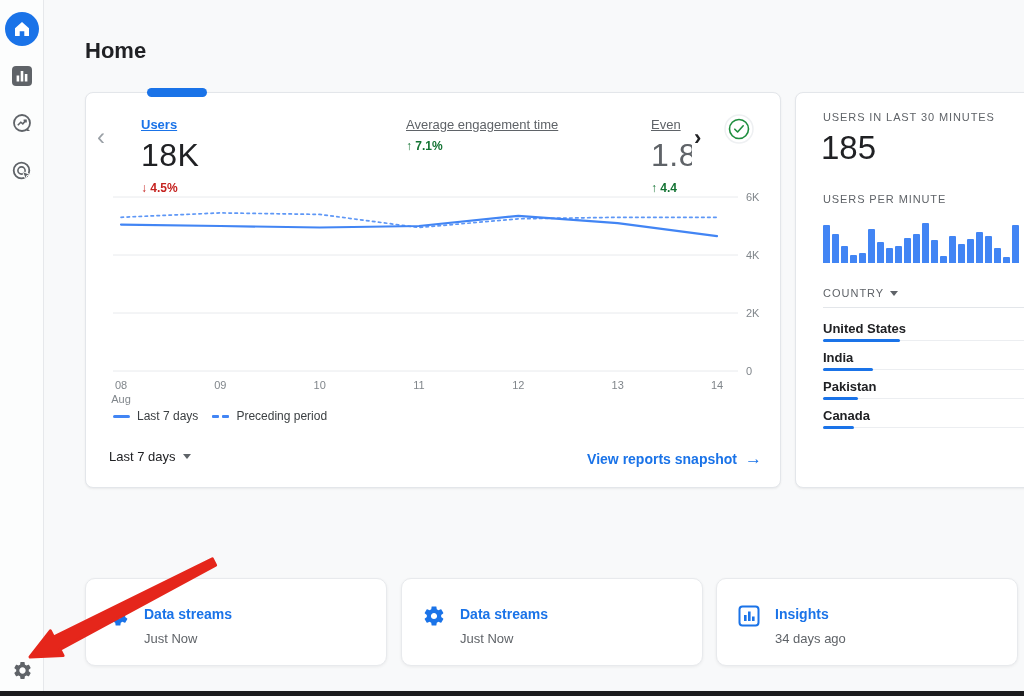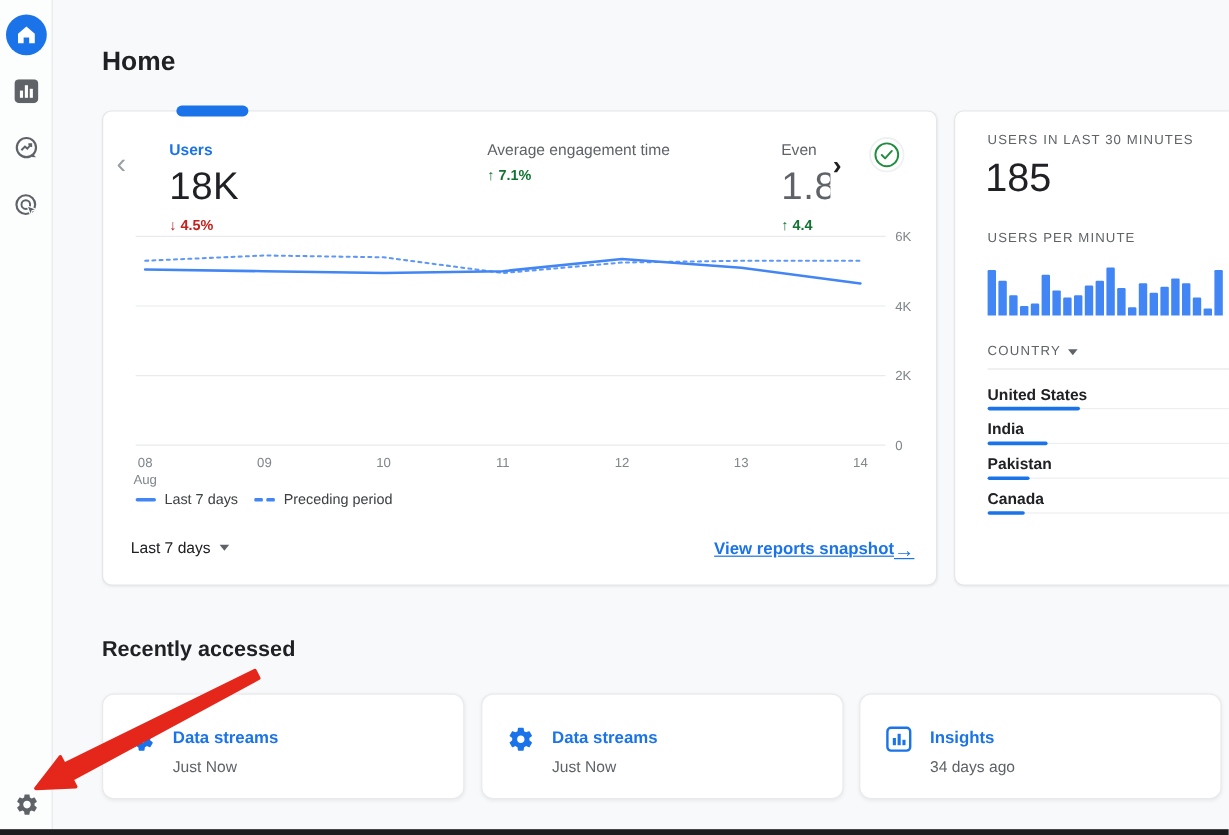--- a/index.html
+++ b/index.html
@@ -16,40 +16,40 @@
   .card { position:absolute; background:#fff; border:1px solid #e3e6ea; border-radius:8px; box-shadow:0 1px 2px rgba(60,64,67,.08); }
 
   #page-title { position:absolute; left:85px; top:38px; font-size:22px; color:#202124; }
 
   #overview-card { left:85px; top:92px; width:696px; height:396px; }
   #tab-indicator { position:absolute; left:61px; top:-5px; width:60px; height:9px; background:#1a73e8; border-radius:5px; }
   #chev-left { position:absolute; left:11px; top:32px; font-size:24px; color:#9aa0a6; line-height:1; cursor:pointer; }
   #chev-right { position:absolute; left:608px; top:34px; font-size:22px; color:#202124; font-weight:bold; line-height:1; cursor:pointer; }
   #metrics-strip { position:absolute; left:40px; top:16px; width:566px; height:86px; overflow:hidden; }
   .metric { position:absolute; top:0; white-space:nowrap; cursor:pointer; }
-  .m-label { font-size:13px; color:#5f6368; margin-top:8px; }
+  .m-label { font-size:13px; color:#5f6368; margin-top:8px;text-decoration:underline; }
   .metric.selected .m-label { color:#1a73e8; font-weight:bold; }
   .m-value { font-size:32px; color:#5f6368; margin-top:5px; letter-spacing:.5px; }
   .metric.selected .m-value { color:#202124; }
   .m-delta { font-size:12px; font-weight:bold; margin-top:7px; }
   .m-delta.down { color:#c5221f; }
   .m-delta.up { color:#137333; }
   #status-check { position:absolute; left:638px; top:21px; cursor:pointer; }
 
   #main-chart { position:absolute; left:0; top:100px; }
 
   #legend { position:absolute; left:27px; top:316px; display:flex; align-items:center; gap:14px; }
   .legend-item { display:flex; align-items:center; gap:7px; font-size:12px; color:#3c4043; }
   .dash { width:17px; height:3px; background:#4285f4; border-radius:2px; }
   .dash2 { display:flex; gap:3px; }
   .dash2 span { width:7px; height:3px; background:#4285f4; border-radius:1px; display:block; }
 
   #date-range { position:absolute; left:23px; top:356px; font-size:13px; color:#202124; display:flex; align-items:center; gap:7px; cursor:pointer; }
   .caret-down { width:0; height:0; border-left:4px solid transparent; border-right:4px solid transparent; border-top:5px solid #5f6368; display:inline-block; }
-  #snapshot-link { position:absolute; right:18px; top:356px; font-size:14px; font-weight:bold; color:#1a73e8; display:flex; cursor:pointer;text-decoration:underline; }
+  #snapshot-link { position:absolute; right:18px; top:356px; font-size:14px; font-weight:bold; color:#1a73e8; display:flex; align-items:center; gap:8px; cursor:pointer; }
   #snapshot-link .arr { font-size:17px; font-weight:normal; }
 
   
   #realtime-card { left:795px; top:92px; width:262px; height:396px; }
   .rt-label { position:absolute; left:27px; font-size:11px; letter-spacing:.9px; color:#5f6368; }
   #rt-value { position:absolute; left:25px; top:36px; font-size:33px; color:#202124; }
   #rt-bars { position:absolute; left:27px; top:126px; height:44px; display:flex; align-items:flex-end; gap:2px; }
   #rt-bars div { width:7px; background:#4285f4; border-radius:1px 1px 0 0; }
   #country-header { position:absolute; left:27px; top:194px; font-size:11px; letter-spacing:1px; color:#5f6368; display:flex; align-items:center; gap:6px; cursor:pointer;justify-content:center; }
   #country-divider { position:absolute; left:27px; right:0; top:214px; height:1px; background:#e3e6ea; }
@@ -245,21 +245,20 @@
           <span class="country-bar" style="width: 35px;"></span>
         </div>
         <div class="country-row">
           <span class="country-name">Canada</span>
           <span class="country-hair"></span>
           <span class="country-bar" style="width: 31px;"></span>
         </div>
       </div>
   </section>
 
-  <h2 id="recent-heading">Recently accessed</h2>
   <div id="recent-cards">
       <div class="recent-card" style="left: 85px;">
         <span class="rc-icon"><svg width="24" height="24" viewBox="0 0 24 24">
             <path fill="#1a73e8" d="M19.14 12.94c.04-.3.06-.61.06-.94 0-.32-.02-.64-.07-.94l2.03-1.58c.18-.14.23-.41.12-.61l-1.92-3.32c-.12-.22-.37-.29-.59-.22l-2.39.96c-.5-.38-1.03-.7-1.62-.94l-.36-2.54c-.04-.24-.24-.41-.48-.41h-3.84c-.24 0-.43.17-.47.41l-.36 2.54c-.59.24-1.13.57-1.62.94l-2.39-.96c-.22-.08-.47 0-.59.22L2.74 8.87c-.12.21-.08.47.12.61l2.03 1.58c-.05.3-.09.63-.09.94s.02.64.07.94l-2.03 1.58c-.18.14-.23.41-.12.61l1.92 3.32c.12.22.37.29.59.22l2.39-.96c.5.38 1.03.7 1.62.94l.36 2.54c.05.24.24.41.48.41h3.84c.24 0 .44-.17.47-.41l.36-2.54c.59-.24 1.13-.56 1.62-.94l2.39.96c.22.08.47 0 .59-.22l1.92-3.32c.12-.22.07-.47-.12-.61l-2.01-1.58zM12 15.1c-1.71 0-3.1-1.39-3.1-3.1s1.39-3.1 3.1-3.1 3.1 1.39 3.1 3.1-1.39 3.1-3.1 3.1z"></path>
           </svg></span>
         <span class="rc-title">Data streams</span>
         <span class="rc-time">Just Now</span>
       </div>
       <div class="recent-card" style="left: 401px;">
         <span class="rc-icon"><svg width="24" height="24" viewBox="0 0 24 24">

